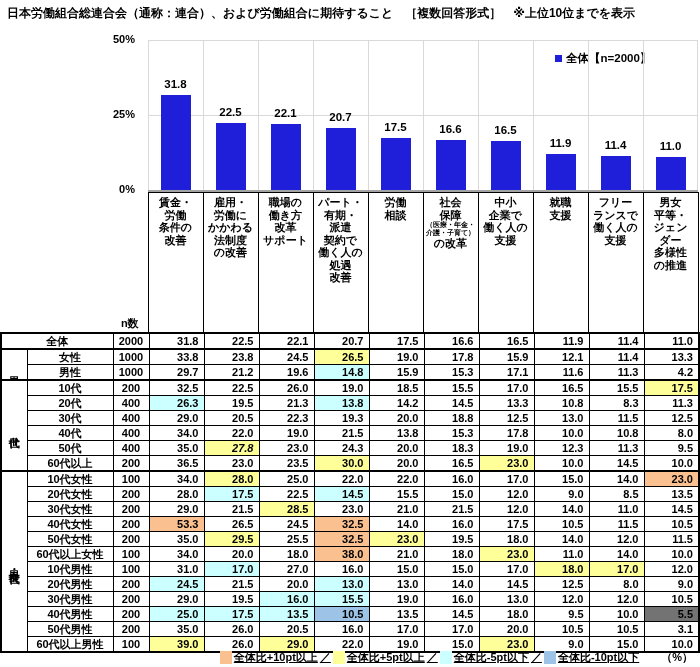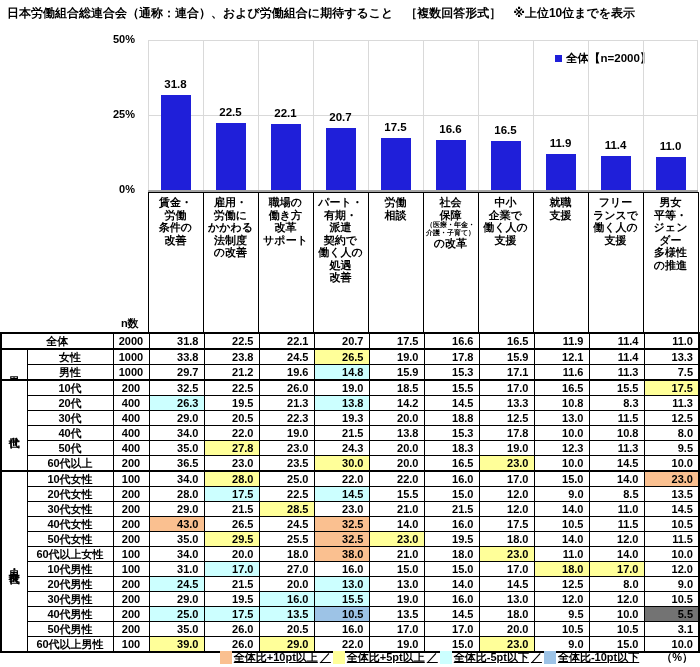--- a/index.html
+++ b/index.html
@@ -225,21 +225,21 @@
         <td class="ncell">1000</td>
         <td class="vcell">29.7</td>
         <td class="vcell">21.2</td>
         <td class="vcell">19.6</td>
         <td class="vcell" style="background: rgb(204, 255, 255);">14.8</td>
         <td class="vcell">15.9</td>
         <td class="vcell">15.3</td>
         <td class="vcell">17.1</td>
         <td class="vcell">11.6</td>
         <td class="vcell">11.3</td>
-        <td class="vcell">7.5</td>
+        <td class="vcell">4.2</td>
       </tr>
       <tr class="gstart">
         <td class="vlabel" rowspan="6"><span>世代</span></td>
         <td class="rlabel">10代</td>
         <td class="ncell">200</td>
         <td class="vcell">32.5</td>
         <td class="vcell">22.5</td>
         <td class="vcell">26.0</td>
         <td class="vcell">19.0</td>
         <td class="vcell">18.5</td>
@@ -288,21 +288,21 @@
         <td class="vcell">15.3</td>
         <td class="vcell">17.8</td>
         <td class="vcell">10.0</td>
         <td class="vcell">10.8</td>
         <td class="vcell">8.0</td>
       </tr>
       <tr>
         <td class="rlabel">50代</td>
         <td class="ncell">400</td>
         <td class="vcell">35.0</td>
-        <td class="vcell" style="background: rgb(255, 255, 153);">27.8</td>
+        <td class="vcell" style="background: rgb(255, 255, 153); font-style: italic;">27.8</td>
         <td class="vcell">23.0</td>
         <td class="vcell">24.3</td>
         <td class="vcell">20.0</td>
         <td class="vcell">18.3</td>
         <td class="vcell">19.0</td>
         <td class="vcell">12.3</td>
         <td class="vcell">11.3</td>
         <td class="vcell">9.5</td>
       </tr>
       <tr>
@@ -358,21 +358,21 @@
         <td class="vcell">21.0</td>
         <td class="vcell">21.5</td>
         <td class="vcell">12.0</td>
         <td class="vcell">14.0</td>
         <td class="vcell">11.0</td>
         <td class="vcell">14.5</td>
       </tr>
       <tr>
         <td class="rlabel">40代女性</td>
         <td class="ncell">200</td>
-        <td class="vcell" style="background: rgb(250, 192, 144);">43.0</td>
+        <td class="vcell" style="background: rgb(250, 192, 144);">53.3</td>
         <td class="vcell">26.5</td>
         <td class="vcell">24.5</td>
         <td class="vcell" style="background: rgb(250, 192, 144);">32.5</td>
         <td class="vcell">14.0</td>
         <td class="vcell">16.0</td>
         <td class="vcell">17.5</td>
         <td class="vcell">10.5</td>
         <td class="vcell">11.5</td>
         <td class="vcell">10.5</td>
       </tr>

